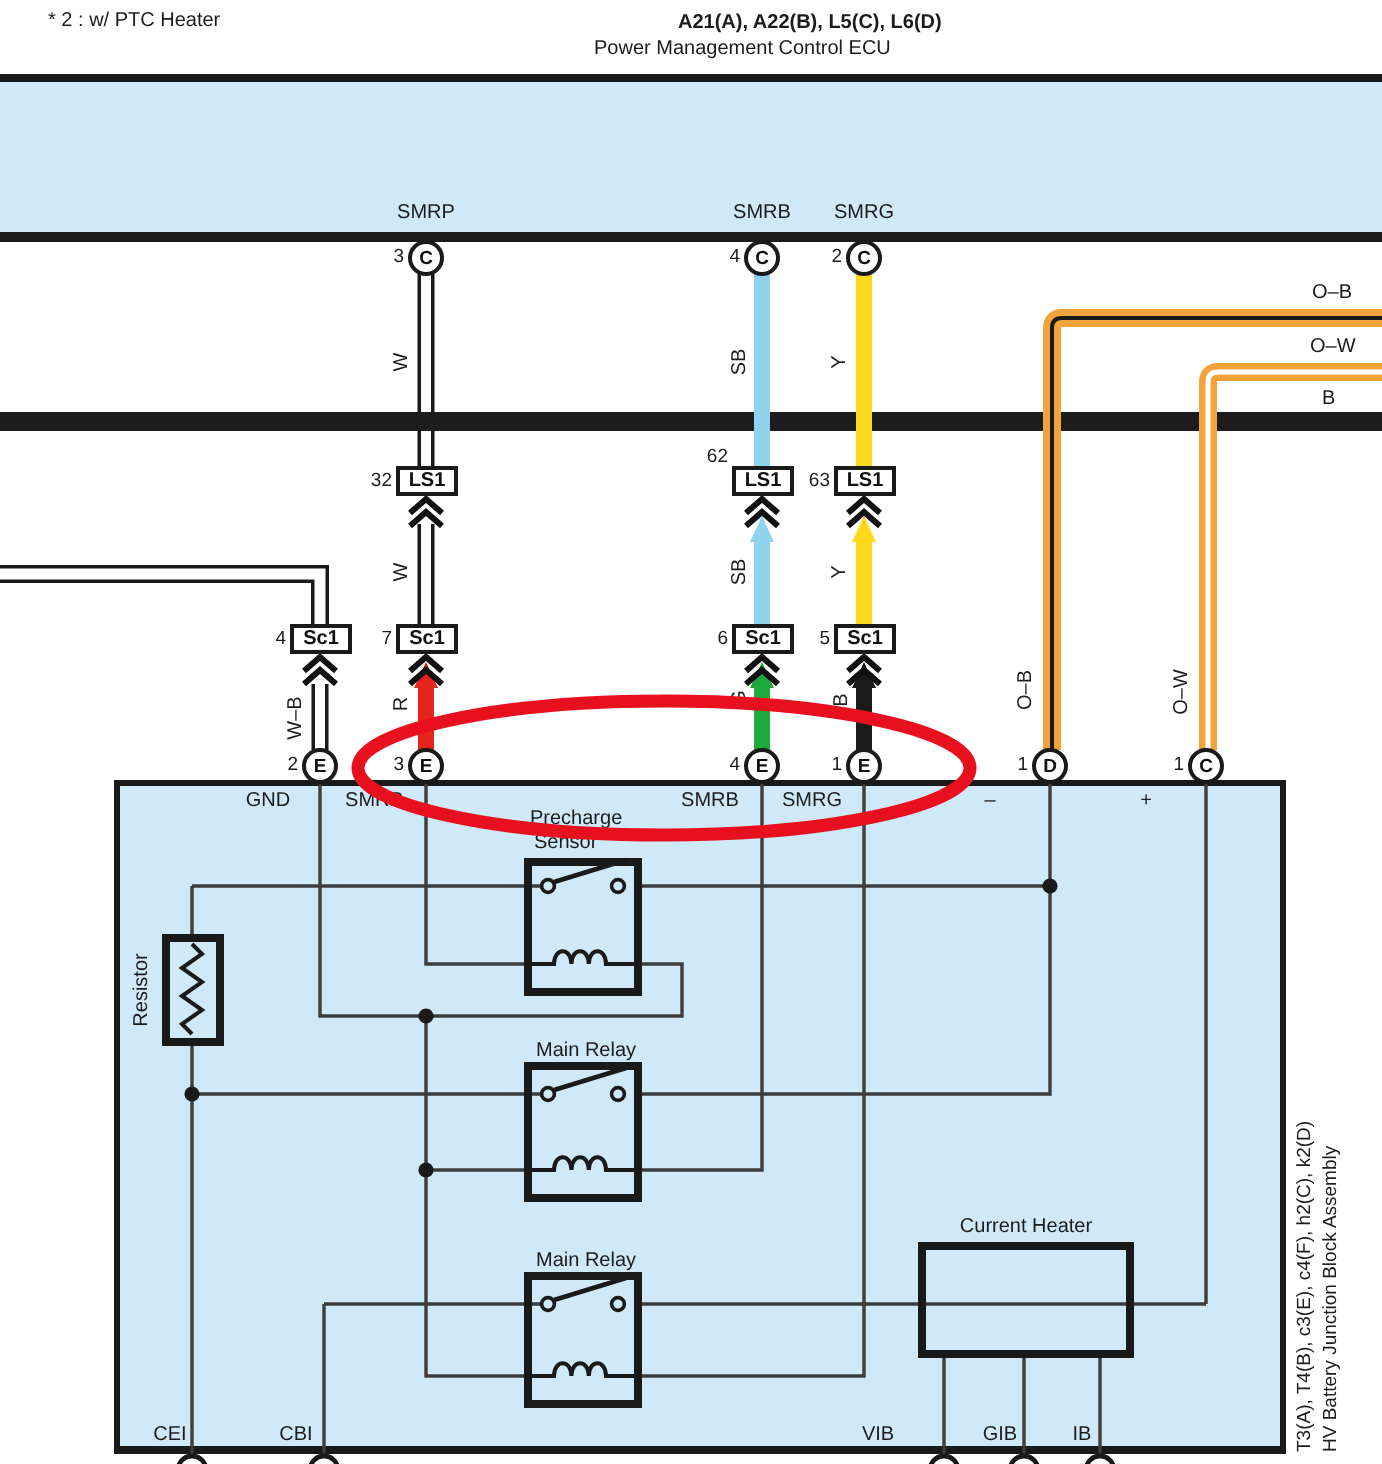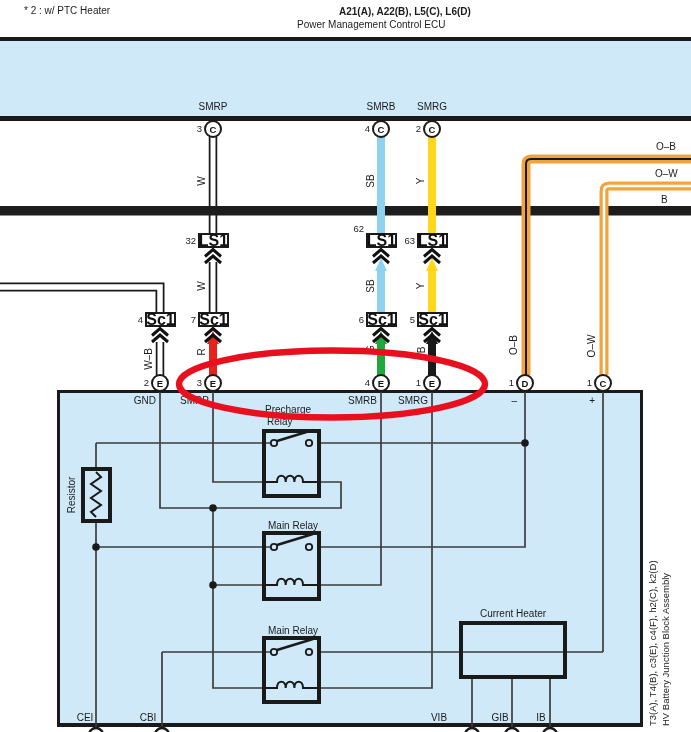--- a/index.html
+++ b/index.html
@@ -1,34 +1,34 @@
 <!DOCTYPE html>
 <html><head>
 <meta charset="utf-8">
 <style>
   html,body{margin:0;padding:0;background:#fff;}
   #stage{position:relative;width:691px;height:732px;background:#fff;overflow:hidden;
          font-family:"Liberation Sans",sans-serif;color:#1c1c1c;}
   .abs{position:absolute;}
   .lbl{position:absolute;font-size:10px;color:#1c1c1c;white-space:nowrap;line-height:11px;}
   .lbl-c{text-align:center;}
-  .lbl-r{text-align:right;}
+  .lbl-r{text-align:center;}
   .bold{font-weight:bold;margin-left:42px;}
   .rot{position:absolute;font-size:10px;color:#1c1c1c;white-space:nowrap;
        transform:translate(-50%,-50%) rotate(-90deg);}
   .rot-bl{position:absolute;font-size:9.5px;color:#1c1c1c;white-space:nowrap;
           transform:rotate(-90deg);transform-origin:0 0;line-height:12px;}
   .pin-num{position:absolute;font-size:9.5px;color:#1c1c1c;width:20px;text-align:right;line-height:11px;}
   .pin-circle{position:absolute;width:18px;height:18px;border:2.4px solid #1a1a1a;border-radius:50%;
               background:#fff;box-sizing:border-box;display:flex;align-items:center;justify-content:center;
               font-size:9.5px;font-weight:bold;color:#111;}
   .conn-num{position:absolute;font-size:9.5px;color:#1c1c1c;width:22px;text-align:right;line-height:12px;}
   .conn-box{position:absolute;width:31px;height:15px;border:2px solid #1a1a1a;background:#fff;
             box-sizing:border-box;display:flex;align-items:center;justify-content:center;
-            font-size:16px;font-weight:bold;color:#111;}
+            font-size:10px;font-weight:bold;color:#111;}
   #ecu-band{left:0;top:41px;width:691px;height:75px;background:#cfe9f8;}
   .hbar{left:0;width:691px;background:#1a1a1a;}
   #hv-block{left:57px;top:390px;width:586px;height:337px;box-sizing:border-box;
             border:3px solid #1a1a1a;border-bottom-width:4px;background:#cfe9f8;}
   svg.layer{position:absolute;left:0;top:0;}
 </style>
 </head>
 <body>
 
 <div id="stage">
@@ -209,21 +209,21 @@
 
   <div class="lbl lbl-r" style="left:112px;top:395px;width:44px;">GND</div>
   <div class="lbl lbl-r" style="left:165px;top:395px;width:44px;">SMRP</div>
   <div class="lbl lbl-r" style="left:333px;top:395px;width:44px;">SMRB</div>
   <div class="lbl lbl-r" style="left:384px;top:395px;width:44px;">SMRG</div>
   <div class="lbl lbl-r" style="left:473px;top:395px;width:44px;">–</div>
   <div class="lbl lbl-r" style="left:551px;top:395px;width:44px;">+</div>
 
   <span class="rot" style="left:71px;top:495px;">Resistor</span>
   <div class="lbl" style="left:265px;top:404px;">Precharge</div>
-  <div class="lbl" style="left:267px;top:416px;">Relay</div>
+  <div class="lbl" style="left:267px;top:416px;">Sensor</div>
   <div class="lbl lbl-c" style="left:262px;top:520px;width:62px;">Main Relay</div>
   <div class="lbl lbl-c" style="left:262px;top:625px;width:62px;">Main Relay</div>
   <div class="lbl lbl-c" style="left:467px;top:608px;width:92px;">Current Heater</div>
 
   <div class="lbl lbl-c" style="left:70px;top:712px;width:30px;">CEI</div>
   <div class="lbl lbl-c" style="left:133px;top:712px;width:30px;">CBI</div>
   <div class="lbl lbl-c" style="left:424px;top:712px;width:30px;">VIB</div>
   <div class="lbl lbl-c" style="left:485px;top:712px;width:30px;">GIB</div>
   <div class="lbl lbl-c" style="left:526px;top:712px;width:30px;">IB</div>
 

